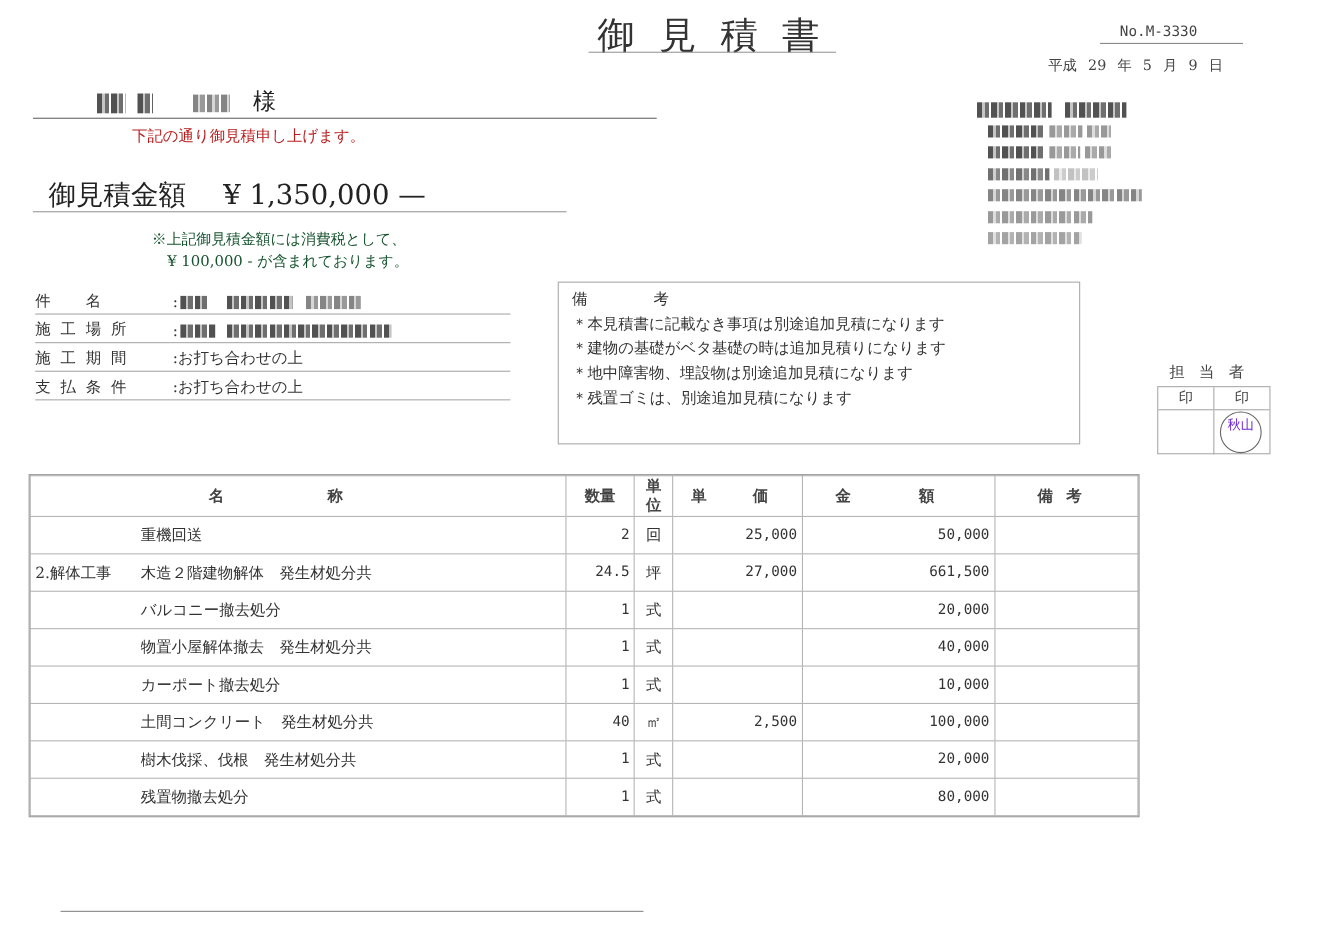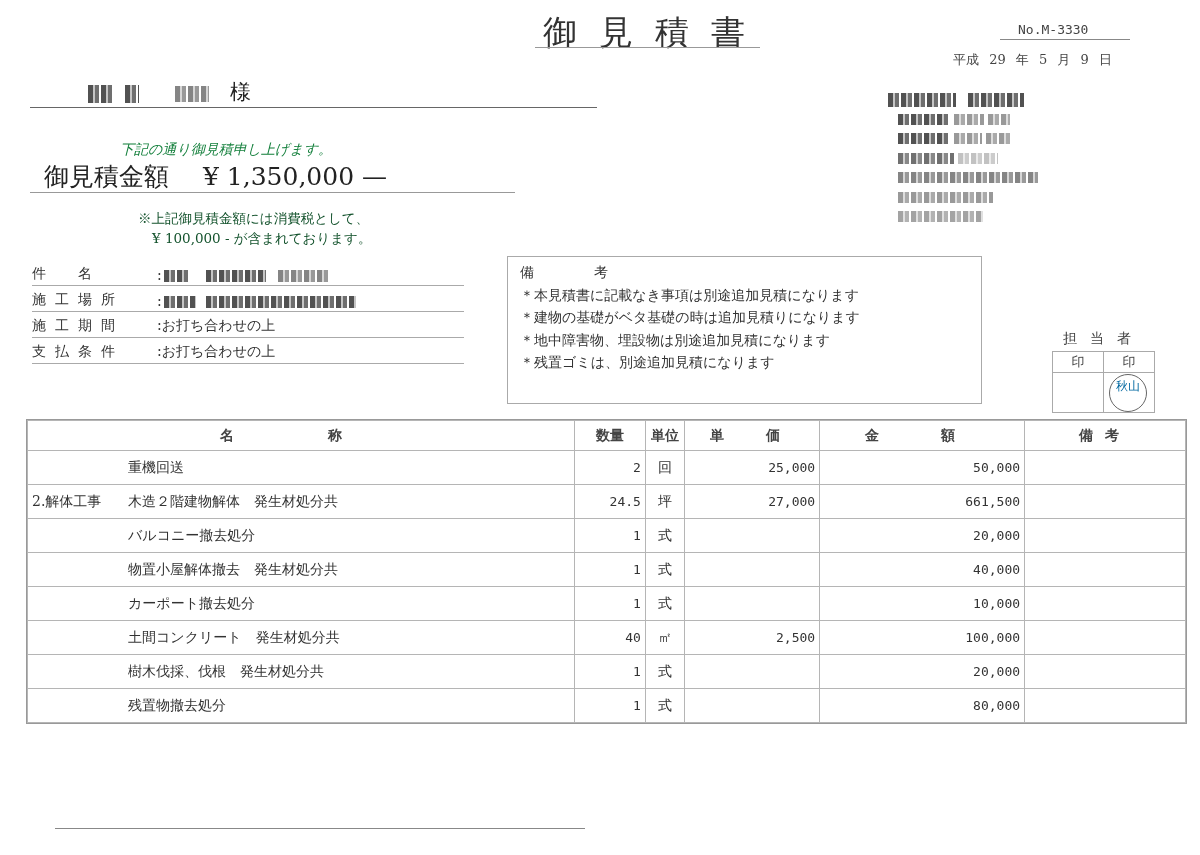--- a/index.html
+++ b/index.html
@@ -8,21 +8,21 @@
   .abs { position: absolute; }
   .title { left: 543px; top: 10px; font-size: 34px; letter-spacing: 22px; color: #333; white-space: nowrap; }
   .title-line { left: 535px; top: 47px; width: 225px; border-top: 1px solid #999; }
   .docno { left: 1018px; top: 22px; font-size: 13px; font-family: "DejaVu Sans Mono", monospace; color: #444; }
   .docno-line { left: 1000px; top: 39px; width: 130px; border-top: 1px solid #888; }
   .date { left: 953px; top: 51px; font-size: 13px; color: #444; white-space: nowrap; word-spacing: 6px; }
 
   .client { left: 88px; top: 78px; font-size: 21px; color: #222; white-space: nowrap; }
   .redact { display: inline-block; background: repeating-linear-gradient(90deg,#333 0 5px,#bbb 5px 7px,#555 7px 11px,#fff 11px 13px); height: 14px; vertical-align: middle; opacity: .85; }
   .client-line { left: 30px; top: 107px; width: 567px; border-top: 1px solid #666; }
-  .greeting { left: 120px; top: 141px; font-size: 14px; color: #15803d; font-style: italic; }
+  .greeting { left: 120px; top: 115px; font-size: 14px; color: #b91c1c; }
   .total { left: 44px; top: 160px; font-size: 25px; color: #222; white-space: nowrap; }
   .total-line { left: 30px; top: 192px; width: 485px; border-top: 1px solid #999; }
   .taxnote { left: 138px; top: 208px; font-size: 13.5px; color: #14532d; line-height: 20px; }
 
   .company { left: 888px; top: 90px; width: 160px; font-size: 12px; color: #444; line-height: 19.5px; }
   .company .redact { height: 11px; }
 
   .info { left: 32px; top: 260px; width: 432px; }
   .info-row { height: 26px; border-bottom: 1px solid #aaa; display: flex; align-items: flex-end; padding-bottom: 2px; box-sizing: border-box; font-size: 14px; color: #333; }
   .info-row .lbl { width: 125px; letter-spacing: 9px; white-space: nowrap; }
@@ -33,23 +33,23 @@
   .remarks .rh { letter-spacing: 60px; }
 
   .stamp-title { left: 1063px; top: 330px; font-size: 14px; letter-spacing: 13px; color: #444; }
   .stamp-box { left: 1052px; top: 351px; width: 103px; height: 62px; border: 1px solid #aaa; box-sizing: border-box; }
   .stamp-box .hdr { display: flex; border-bottom: 1px solid #aaa; height: 20px; }
   .stamp-box .hdr div { flex: 1; text-align: center; font-size: 13px; line-height: 20px; color: #444; }
   .stamp-box .hdr div + div { border-left: 1px solid #aaa; }
   .stamp-box .body { display: flex; height: 40px; }
   .stamp-box .body div { flex: 1; }
   .stamp-box .body div + div { border-left: 1px solid #aaa; position: relative; }
-  .seal { position: absolute; left: 5px; top: 1px; width: 38px; height: 38px; border: 1.5px solid #666; border-radius: 50%; font-size: 12px; line-height: 13px; text-align: center; color: #0369a1; box-sizing: border-box; padding-top: 5px; }
-
-  table.items { position: absolute; left: 27px; top: 420px; width: 1159px; border-collapse: collapse; font-size: 14px; color: #333; }
+  .seal { position: absolute; left: 5px; top: 1px; width: 38px; height: 38px; border: 1.5px solid #666; border-radius: 50%; font-size: 12px; line-height: 13px; text-align: center; color: #6d28d9; box-sizing: border-box; padding-top: 5px; }
+
+  table.items { position: absolute; left: 27px; top: 432px; width: 1008px; border-collapse: collapse; font-size: 14px; color: #333; }
   table.items th, table.items td { border: 1px solid #b5b5b5; height: 34px; padding: 0 4px; box-sizing: border-box; }
   table.items th { height: 30px; font-weight: bold; color: #444; font-size: 14px; }
   table.items { outline: 1px solid #999; }
   .c-name { width: 534px; }
   .c-qty { width: 69px; text-align: right; font-family: "DejaVu Sans Mono", monospace; font-size: 13px; margin-top: 24px; }
   .c-unit { width: 38px; text-align: center; }
   .c-price { width: 132px; text-align: right; font-family: "DejaVu Sans Mono", monospace; font-size: 13px; }
   .c-amt { width: 200px; text-align: right; font-family: "DejaVu Sans Mono", monospace; font-size: 13px; }
   .c-note { width: 157px; }
   td.c-name { white-space: nowrap; }

